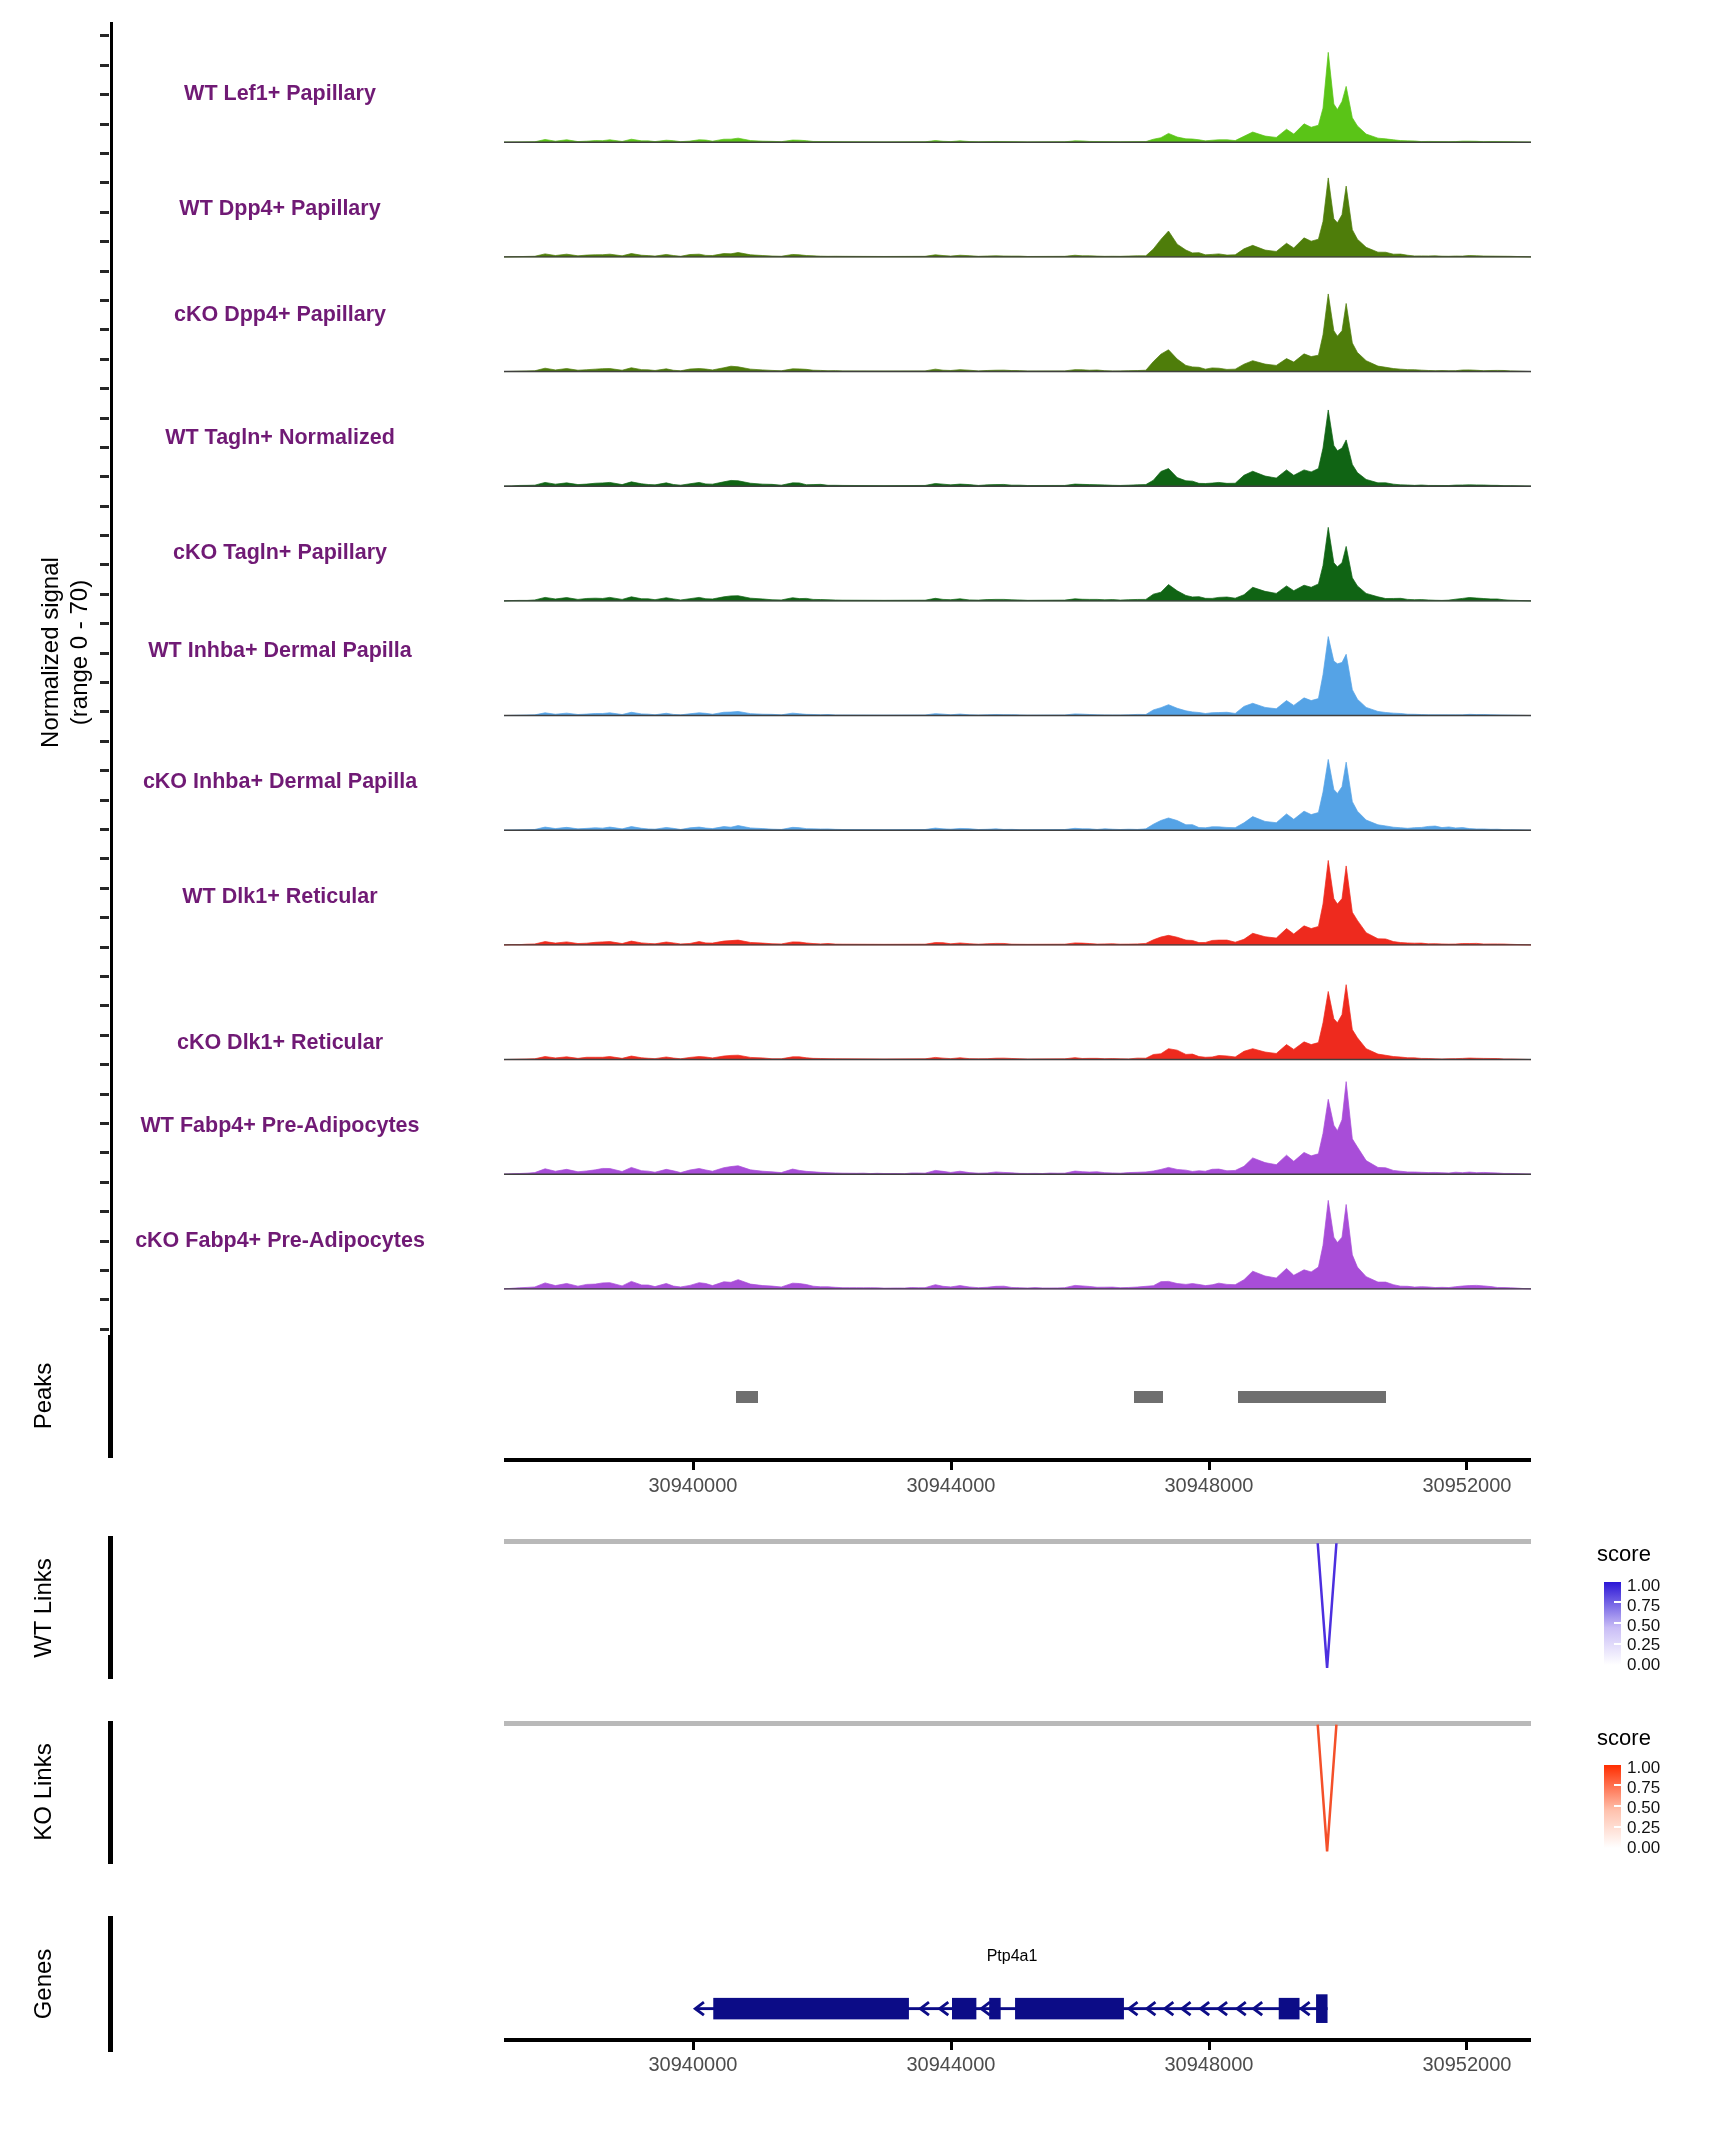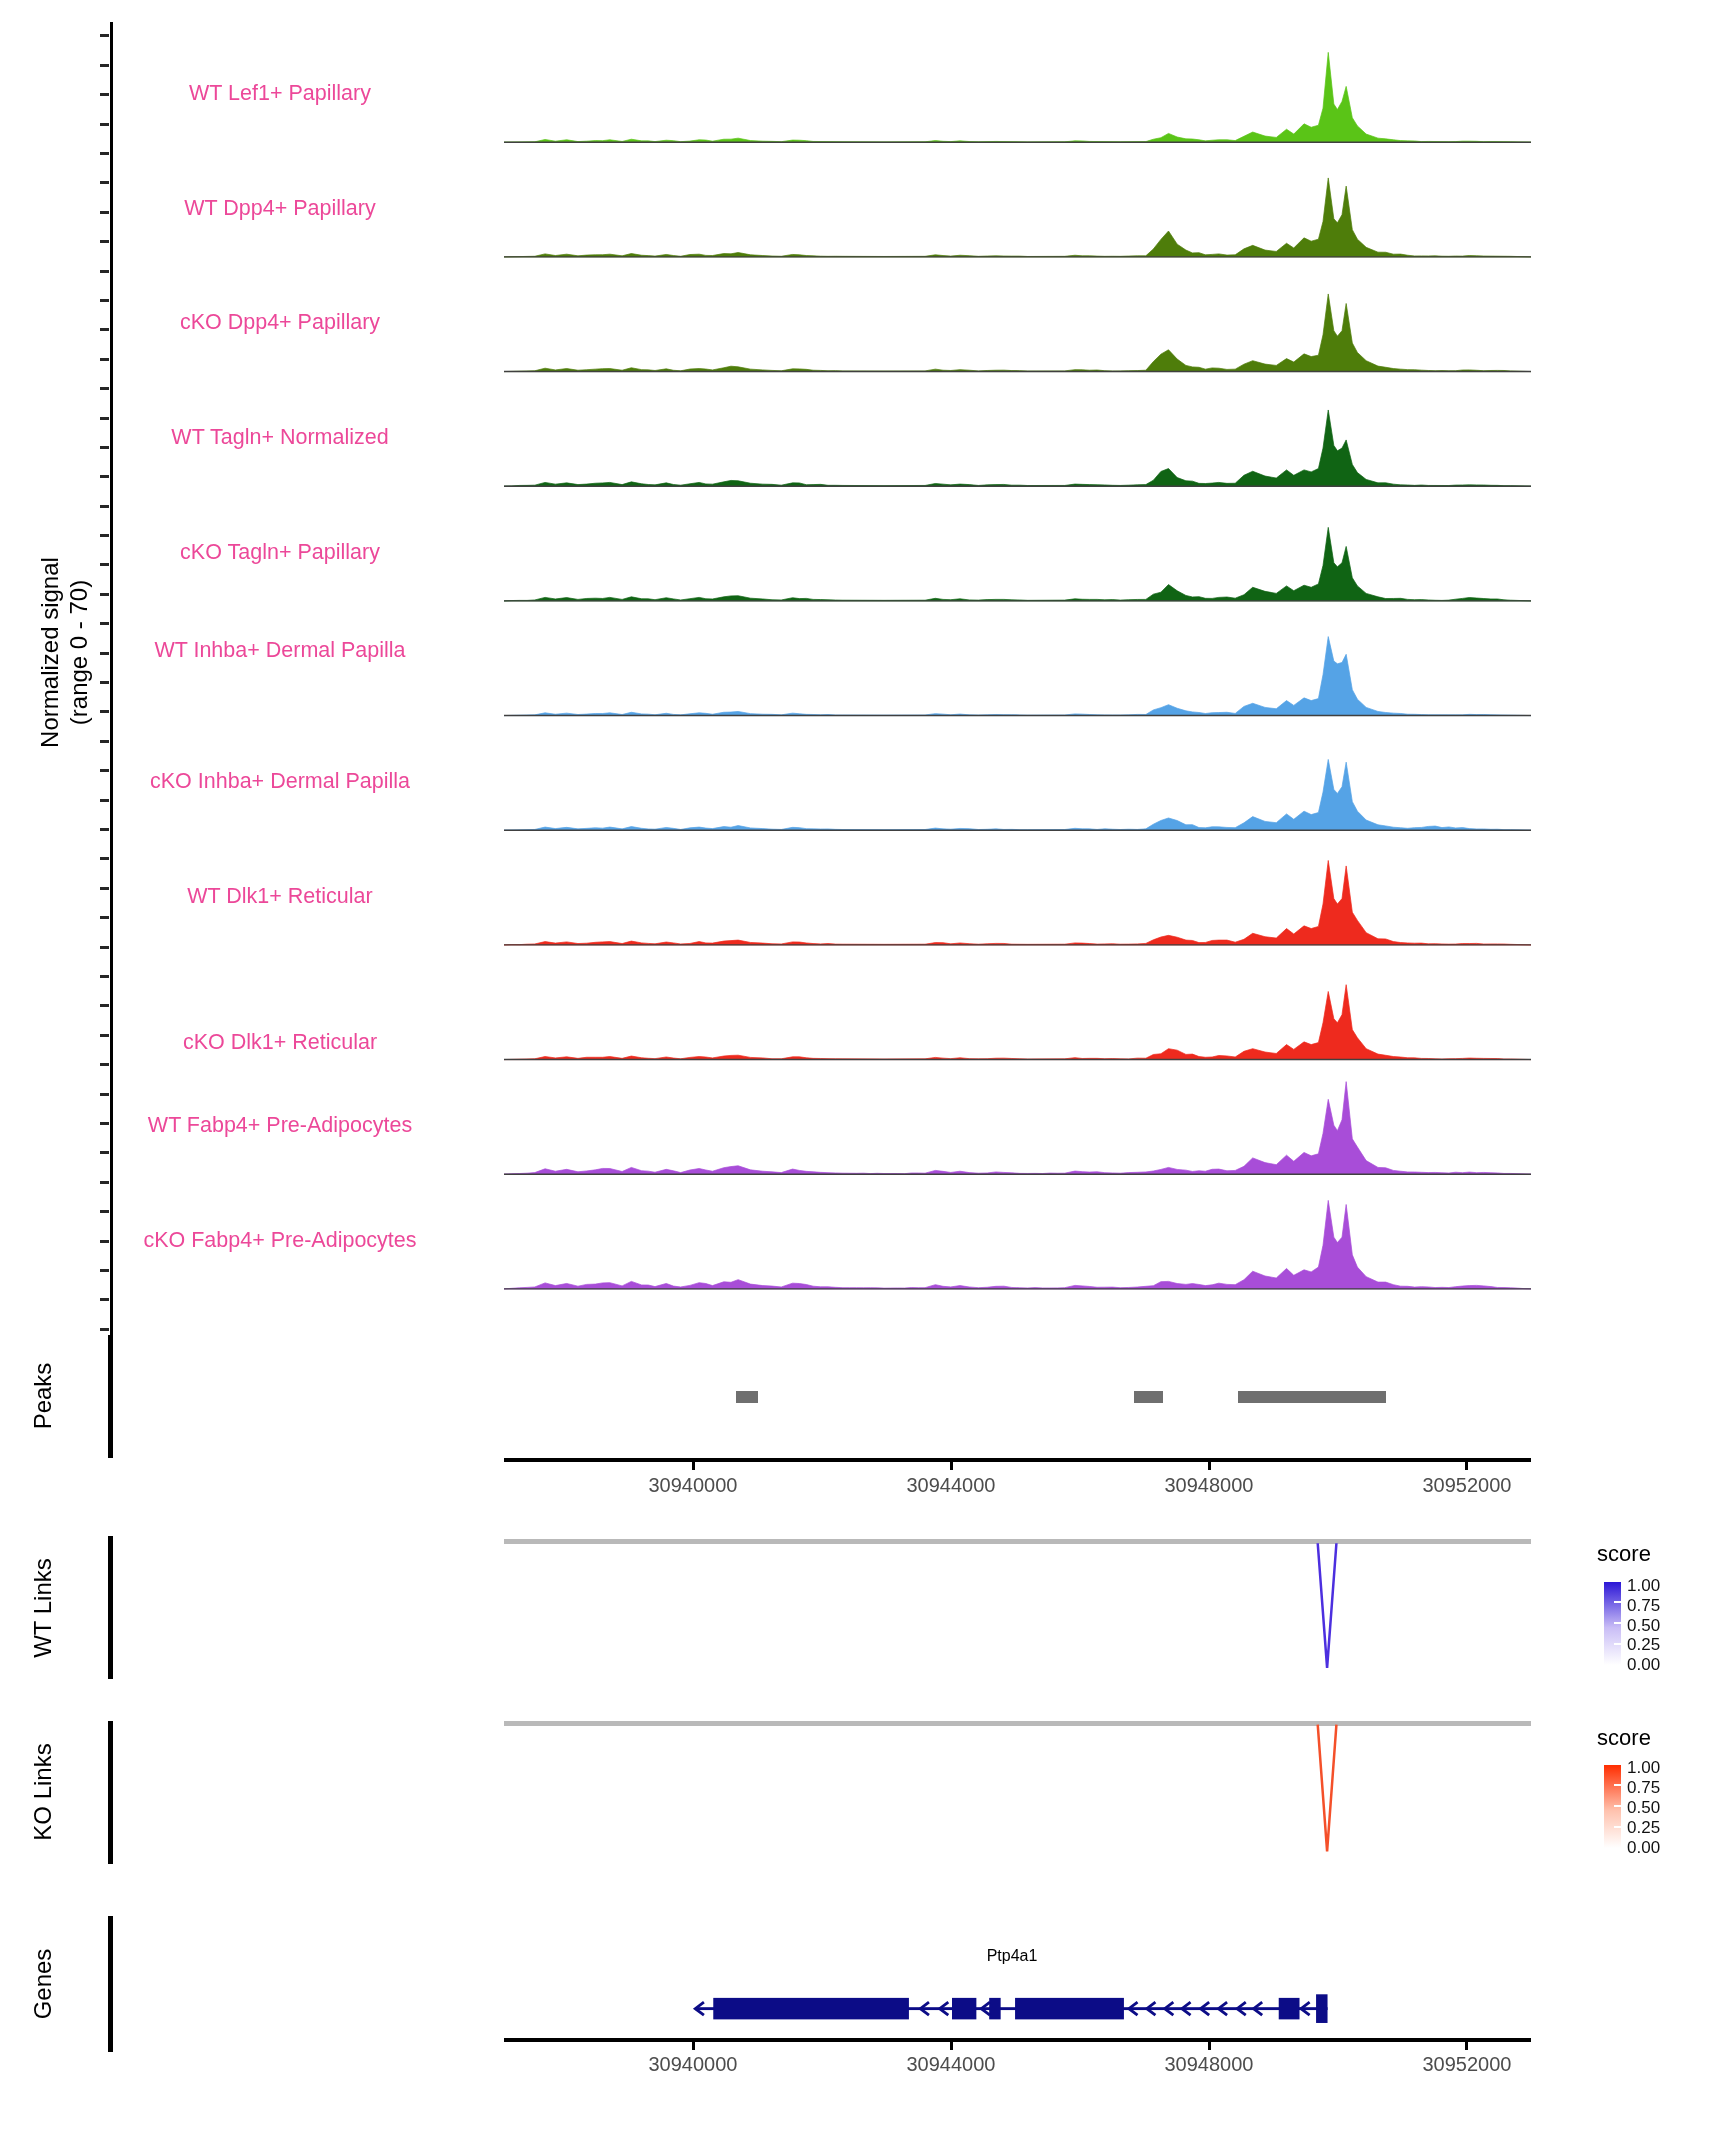--- a/index.html
+++ b/index.html
@@ -3,21 +3,21 @@
 <meta charset="utf-8">
 <style>
   html,body{margin:0;padding:0;background:#fff;}
   #fig{position:relative;width:1721px;height:2151px;background:#ffffff;overflow:hidden;
        font-family:"Liberation Sans", sans-serif;color:#000;}
   .ylab{position:absolute;left:-152px;top:624px;width:430px;height:57px;
         transform:rotate(-90deg);text-align:center;font-size:24px;line-height:29px;color:#000;}
   .axisline-v{position:absolute;left:110px;top:21.5px;width:2.9px;height:1325px;background:#000;}
   .ytick{position:absolute;left:100px;width:9.3px;height:2.9px;background:#262626;}
   .tracklab{position:absolute;left:115px;width:330px;height:29px;line-height:29px;
-            text-align:center;font-size:21.5px;color:#ec4899;white-space:nowrap;}
+            text-align:center;font-size:21.5px;color:#701a75;white-space:nowrap;font-weight:bold;}
   .secbar{position:absolute;left:108px;width:5px;background:#000;}
   .seclab{position:absolute;width:215px;height:30px;line-height:30px;transform:rotate(-90deg);
           text-align:center;font-size:24px;color:#000;}
   .peakbox{position:absolute;top:1391px;height:12.2px;background:#6f6f6f;}
   .haxis{position:absolute;left:504px;width:1027px;height:3.6px;background:#000;}
   .htick{position:absolute;width:2.9px;height:9.3px;background:#000;}
   .hlab{position:absolute;width:172px;text-align:center;font-size:20px;color:#4d4d4d;}
   .grayline{position:absolute;left:504px;width:1027px;height:5px;background:#b9b9b9;}
   .legend-title{position:absolute;left:1574px;width:100px;text-align:center;font-size:22px;color:#000;}
   .legend-bar{position:absolute;left:1604px;width:17px;height:83px;}
@@ -82,21 +82,21 @@
       <div class="ytick" style="top: 1210px;"></div>
       <div class="ytick" style="top: 1240px;"></div>
       <div class="ytick" style="top: 1269px;"></div>
       <div class="ytick" style="top: 1298px;"></div>
       <div class="ytick" style="top: 1328px;"></div>
     </div>
 
   <div id="track-labels">
       <div class="tracklab" style="top: 79px;">WT Lef1+ Papillary</div>
       <div class="tracklab" style="top: 194px;">WT Dpp4+ Papillary</div>
-      <div class="tracklab" style="top: 308px;">cKO Dpp4+ Papillary</div>
+      <div class="tracklab" style="top: 300px;">cKO Dpp4+ Papillary</div>
       <div class="tracklab" style="top: 423px;">WT Tagln+ Normalized</div>
       <div class="tracklab" style="top: 538px;">cKO Tagln+ Papillary</div>
       <div class="tracklab" style="top: 636px;">WT Inhba+ Dermal Papilla</div>
       <div class="tracklab" style="top: 767px;">cKO Inhba+ Dermal Papilla</div>
       <div class="tracklab" style="top: 882px;">WT Dlk1+ Reticular</div>
       <div class="tracklab" style="top: 1028px;">cKO Dlk1+ Reticular</div>
       <div class="tracklab" style="top: 1111px; text-align: center;">WT Fabp4+ Pre-Adipocytes</div>
       <div class="tracklab" style="top: 1226px;">cKO Fabp4+ Pre-Adipocytes</div>
     </div>
 

